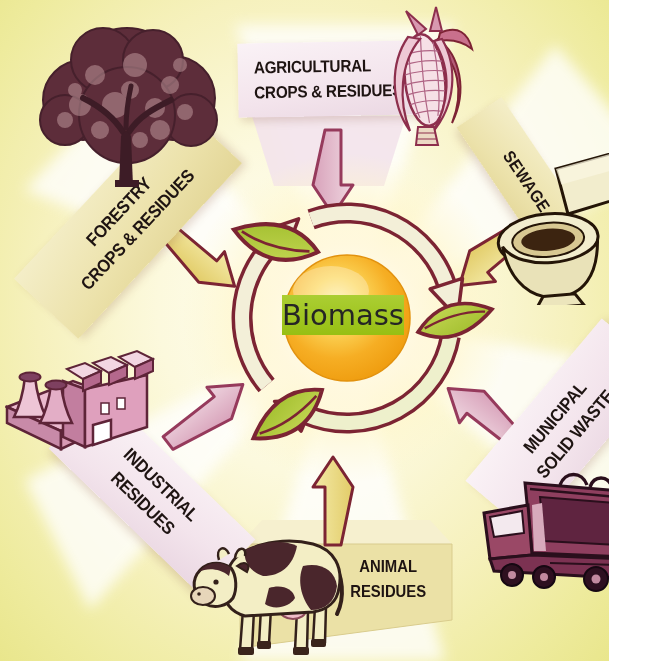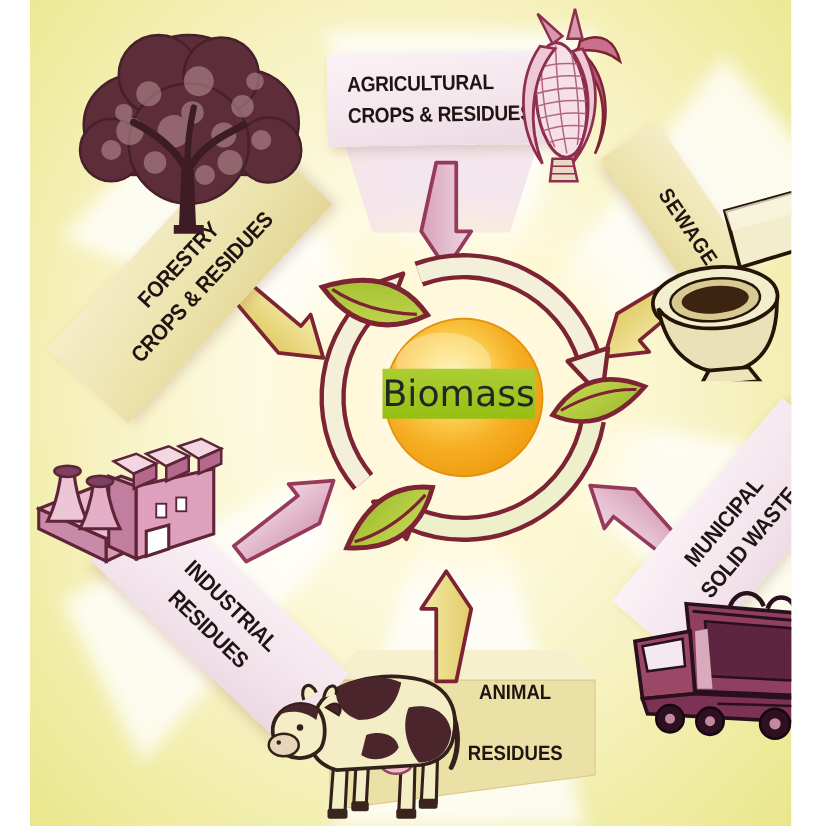--- a/index.html
+++ b/index.html
@@ -1,37 +1,36 @@
 <!DOCTYPE html>
 <html><head>
 <meta charset="utf-8">
 <style>
   html,body{margin:0;padding:0;background:#ffffff;}
   .canvas{
     position:relative;width:609px;height:661px;overflow:hidden;
     font-family:"Liberation Sans",sans-serif;
     background:radial-gradient(ellipse at 50% 46%, #fffef6 0%, #fcf9dd 34%, #f6f1bd 62%, #eeeb9d 86%, #e9e68c 100%);
-    margin-left:24px;
   }
   .layer{position:absolute;left:0;top:0;}
   .z0{z-index:0;} .z1{z-index:1;} .z2{z-index:2;}
   .lbl{
     position:absolute;display:flex;flex-direction:column;justify-content:center;align-items:center;
     color:#1e1412;font-weight:bold;text-align:center;
     box-shadow:3px 4px 9px rgba(140,90,70,.22);
   }
   .lbl span{display:block;white-space:nowrap;transform:scaleX(.9);transform-origin:center;}
   .pinkbg{background:linear-gradient(170deg,#faf2f6 0%,#f3e4ec 60%,#ead7e2 100%);}
   .beigebg{background:linear-gradient(170deg,#f4eec8 0%,#ece2ab 60%,#e3d697 100%);}
   .lbl-agricultural{left:238px;top:42px;width:174px;height:74px;align-items:flex-start;padding-left:16px;
     font-size:17px;line-height:1.5;transform:rotate(-1deg);letter-spacing:-.3px;}
   .lbl-agricultural span{transform-origin:left;}
   .lbl-sewage{left:442px;top:155px;width:168px;height:54px;transform:rotate(56deg);font-size:17px;letter-spacing:.5px;}
   .lbl-municipal{left:459px;top:385px;width:212px;height:82px;transform:rotate(-50deg);font-size:18px;line-height:1.45;letter-spacing:-.3px;}
-  .lbl-animal{left:322px;top:542px;width:132px;height:74px;font-size:16.5px;line-height:1.5;box-shadow:none;background:transparent;justify-content:space-between;}
+  .lbl-animal{left:322px;top:542px;width:132px;height:74px;font-size:16.5px;line-height:1.5;box-shadow:none;background:transparent;}
   .lbl-industrial{left:46px;top:455px;width:212px;height:78px;transform:rotate(44deg);font-size:18px;line-height:1.45;letter-spacing:-.3px;}
   .lbl-forestry{left:8px;top:177px;width:240px;height:88px;transform:rotate(-47deg);font-size:18px;line-height:1.45;letter-spacing:-.3px;}
   .biomass-band{
     position:absolute;left:282px;top:295px;width:122px;height:40px;z-index:3;
     display:flex;align-items:center;
     background:linear-gradient(180deg,#abce33,#97bf13);
     color:#252525;font-family:"DejaVu Sans",sans-serif;font-size:29px;font-weight:normal;
   }
   svg{display:block;}
 </style>

